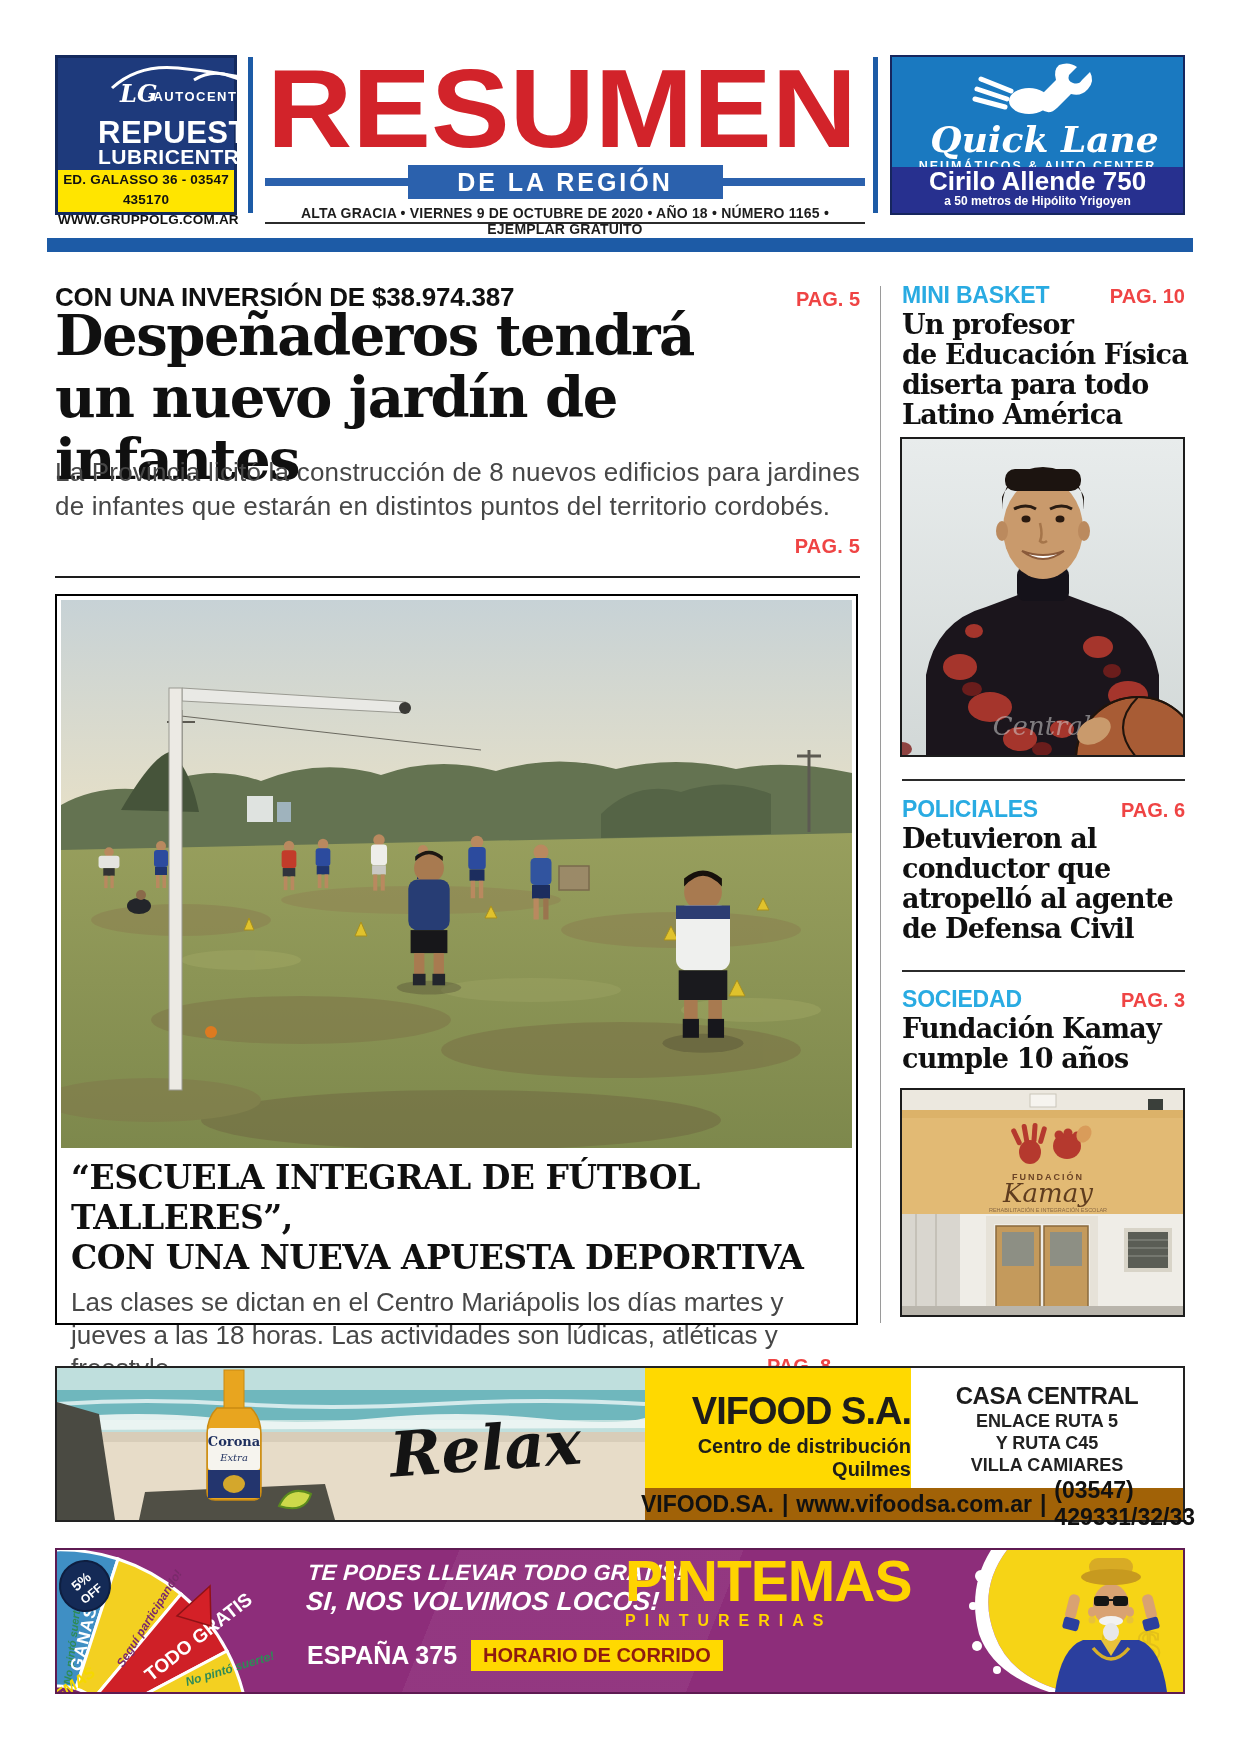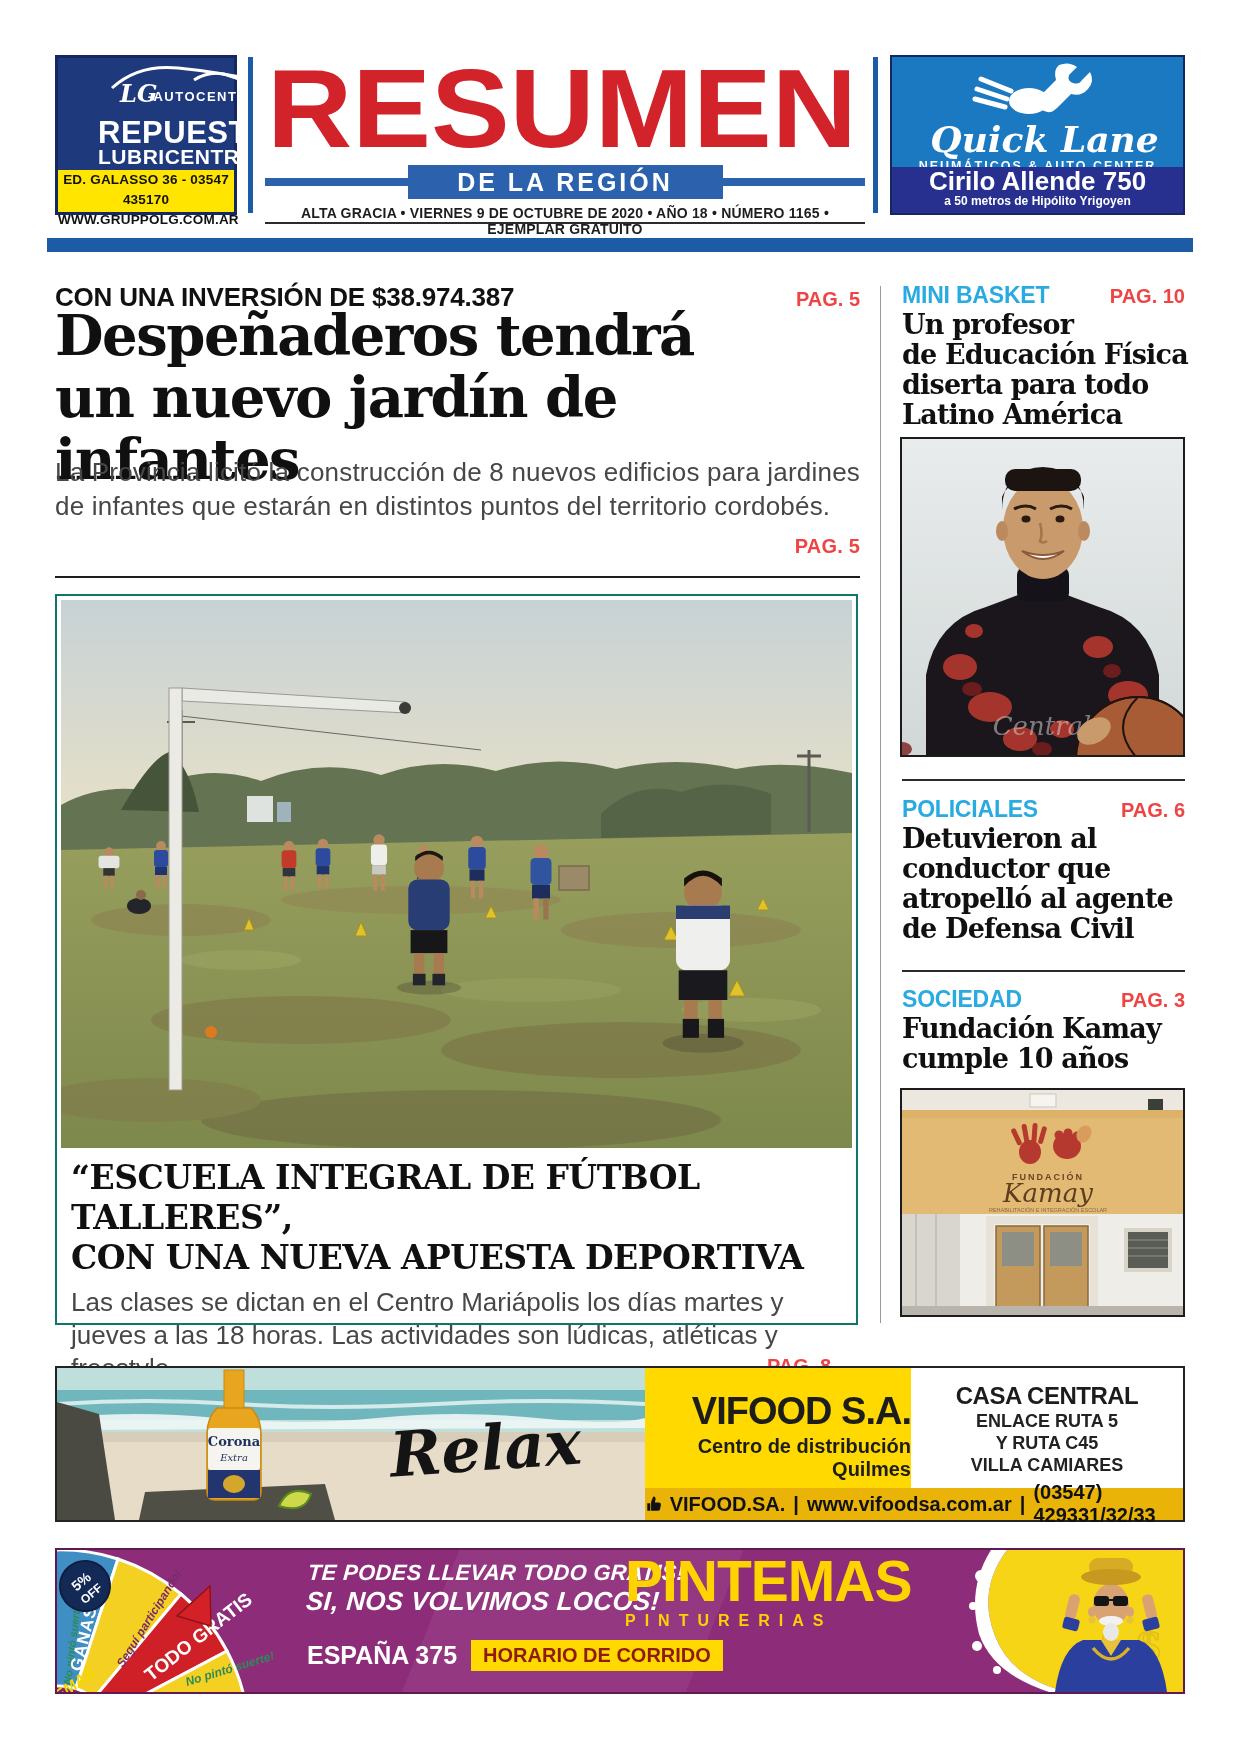--- a/index.html
+++ b/index.html
@@ -38,21 +38,21 @@
   .kicker-row{display:flex;justify-content:space-between;align-items:baseline;}
   .lead-kicker-row{left:55px;top:282px;width:805px;}
   .lead-kicker{font-size:26px;font-weight:800;letter-spacing:-.2px;color:#111;}
   .pag{font-size:20px;font-weight:800;color:#ef4444;}
   .lead-h{left:55px;top:304px;width:805px;font-weight:bold;font-size:56px;line-height:62px;
           letter-spacing:-1.5px;color:#101010;}
   .lead-deck{left:55px;top:455px;width:805px;height:108px;font-size:26px;line-height:34px;color:#474747;
           text-align:justify;letter-spacing:.2px;}
   .lead-deck .pag{position:absolute;right:0;bottom:0;}
   .lead-hr{left:55px;top:576px;width:805px;height:2px;background:#1d1d1d;}
-  .photobox{left:55px;top:594px;width:803px;height:731px;border:2px solid #0f766e;box-sizing:border-box;background:#fff;}
+  .photobox{left:55px;top:594px;width:803px;height:731px;border:2px solid #000000;box-sizing:border-box;background:#fff;}
   .mainphoto{display:block;margin:4px;}
   .cap{padding:6px 14px 0 14px;}
   .cap-h{font-weight:bold;font-size:33px;line-height:40px;letter-spacing:-.5px;color:#101010;}
   .cap-deck{position:relative;margin-top:8px;font-size:26px;line-height:33px;color:#474747;width:760px;}
   .cap-deck .pag{position:absolute;right:0;bottom:2px;}
   .coldiv{left:880px;top:286px;width:1px;height:1037px;background:#9a9a9a;}
 
   
   .rcol-kicker{font-size:23px;font-weight:800;color:#29abe2;letter-spacing:-.2px;}
   .r-row{left:902px;width:283px;}
@@ -62,22 +62,22 @@
 
   
   .vifood{left:55px;top:1366px;width:1130px;height:156px;border:2px solid #222;box-sizing:border-box;background:#fff;}
   .vf-beach{position:absolute;left:0;top:0;}
   .vf-yellow{position:absolute;left:588px;top:0;width:266px;height:120px;background:#ffd900;text-align:right;}
   .vf-yellow .b{font-size:38px;font-weight:800;color:#1d1d1b;letter-spacing:-1px;margin-top:22px;}
   .vf-yellow .s{font-size:20px;font-weight:bold;color:#1d1d1b;margin-top:2px;}
   .vf-casa{position:absolute;left:854px;top:0;width:272px;height:120px;background:#fff;text-align:center;}
   .vf-casa .t{font-size:24px;font-weight:800;margin-top:14px;letter-spacing:-.5px;}
   .vf-casa .l{font-size:18px;font-weight:bold;color:#222;line-height:22px;}
-  .vf-strip{position:absolute;left:588px;top:120px;width:538px;height:32px;background:#eab308;
-            display:flex;align-items:center;justify-content:center;gap:8px;font-weight:bold;font-size:20px;color:#111;}
+  .vf-strip{position:absolute;left:588px;top:120px;width:538px;height:32px;background:#a16207;
+            display:flex;align-items:center;justify-content:center;gap:8px;font-weight:bold;font-size:23px;color:#111;}
 
   
   .pintemas{left:55px;top:1548px;width:1130px;height:146px;background:#8d2d7a;border:2px solid #5e1b52;
             box-sizing:border-box;overflow:hidden;
             background-image:linear-gradient(112deg,rgba(255,255,255,0) 34%,rgba(255,255,255,.05) 34%,rgba(255,255,255,.05) 58%,rgba(255,255,255,0) 58%);}
   .pt-lines{position:absolute;left:250px;top:10px;color:#fff;font-weight:800;font-style:italic;transform:skewX(-4deg);}
   .pt-l1{font-size:22px;line-height:26px;letter-spacing:.3px;}
   .pt-l2{font-size:26px;line-height:30px;letter-spacing:.3px;}
   .pt-addr{position:absolute;left:250px;top:90px;display:flex;align-items:center;gap:14px;}
   .pt-esp{color:#fff;font-weight:800;font-size:25px;}

